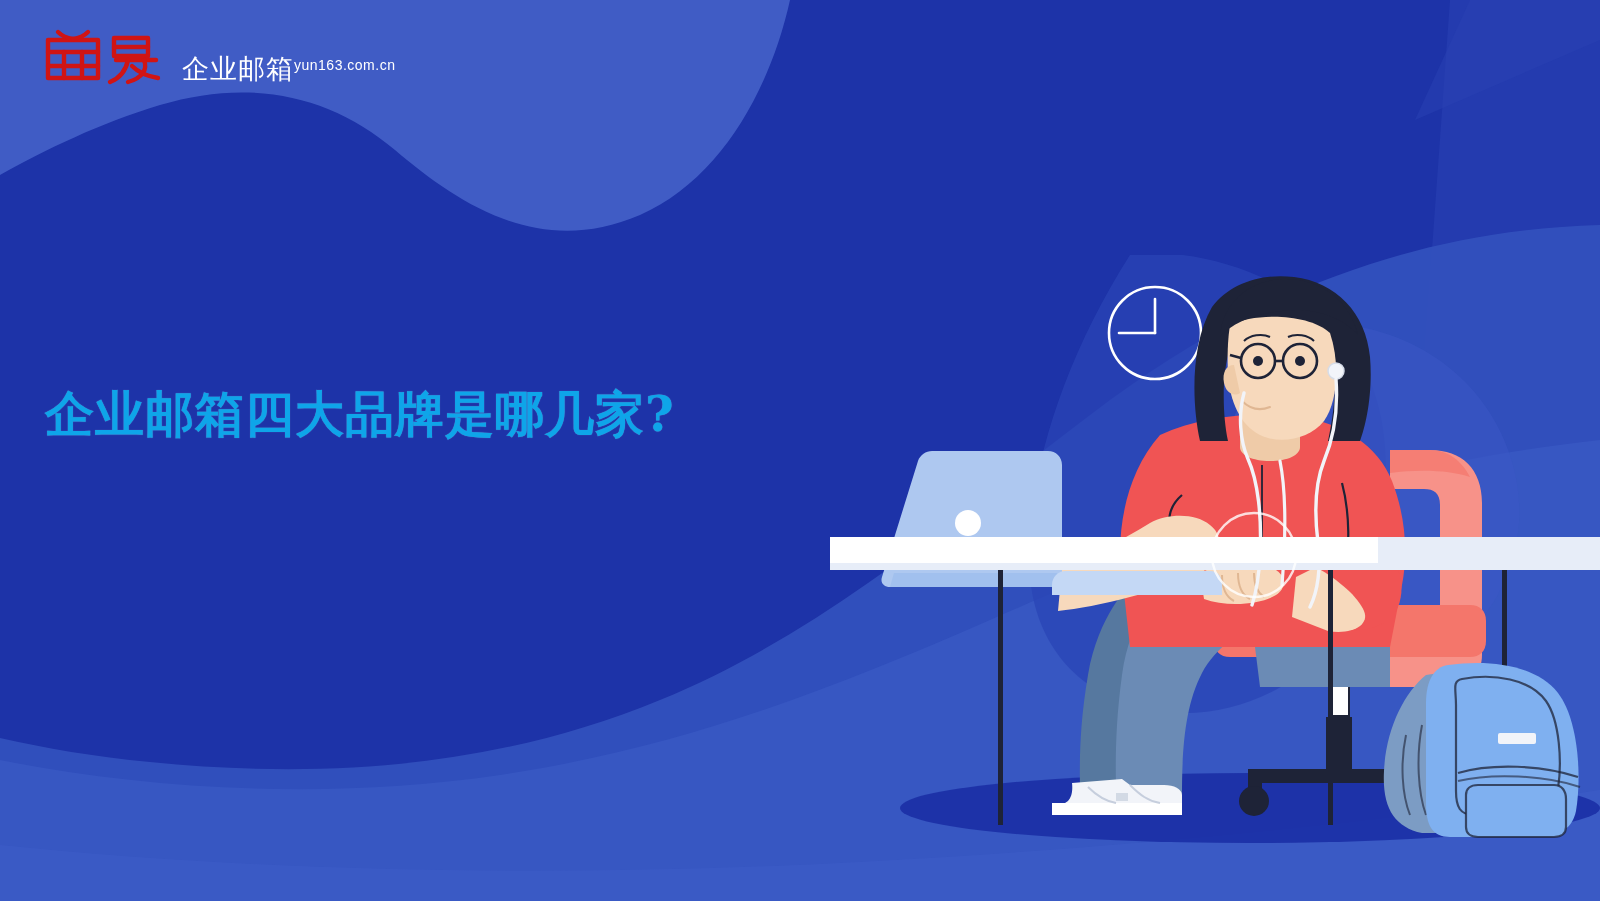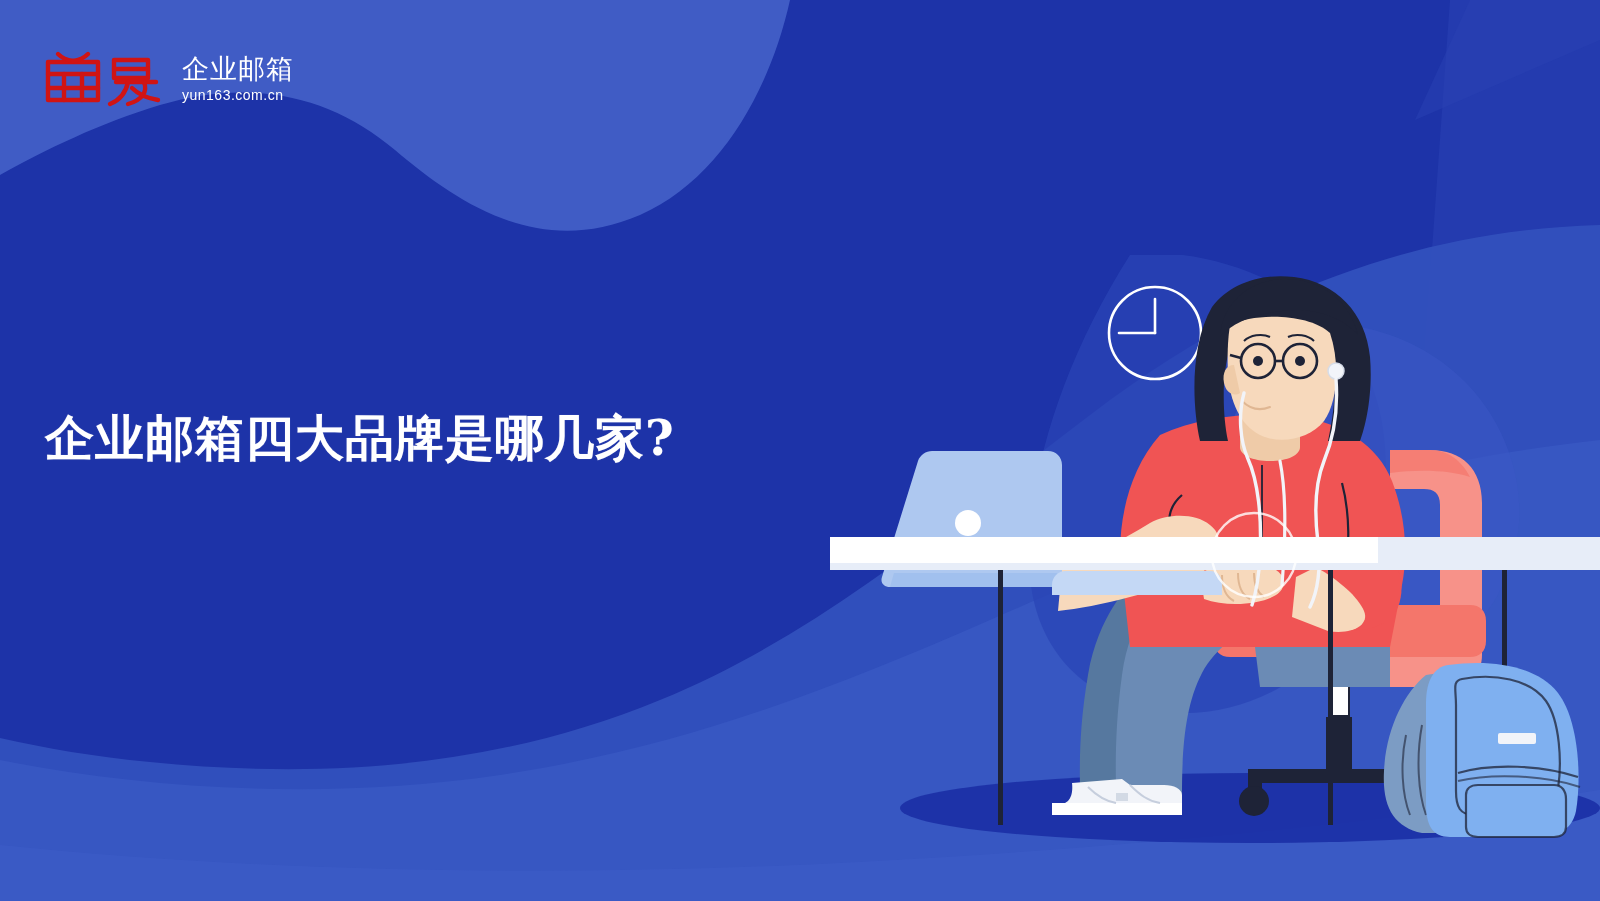--- a/index.html
+++ b/index.html
@@ -31,21 +31,21 @@
     gap: 10px;
     z-index: 5;
   }
   .logo-mark {
     width: 128px;
     height: 58px;
     display: block;
   }
   .logo-text {
     display: flex;
-    flex-direction: column;
+    flex-direction: row;
     justify-content: flex-end;
     padding-bottom: 2px;
     margin-top: 28px;
   }
   .logo-cn {
     color: #ffffff;
     font-size: 27px;
     line-height: 30px;
     letter-spacing: 1px;
     font-family: "DejaVu Sans", "Liberation Sans", sans-serif;
@@ -55,22 +55,22 @@
     color: #ffffff;
     font-size: 14px;
     line-height: 22px;
     letter-spacing: 0.5px;
     font-family: "Liberation Sans", "DejaVu Sans", sans-serif;
     white-space: nowrap;
   }
   .headline {
     position: absolute;
     left: 45px;
-    top: 373px;
-    color: #ffffff;
+    top: 349px;
+    color: #0ea5e9;
     font-size: 49px;
     line-height: 64px;
     font-weight: bold;
     letter-spacing: 1px;
     font-family: "DejaVu Serif", "Liberation Serif", serif;
     white-space: nowrap;
     z-index: 5;
     text-shadow: 0 0 1px rgba(255,255,255,0.35);
   }
   .illustration {

